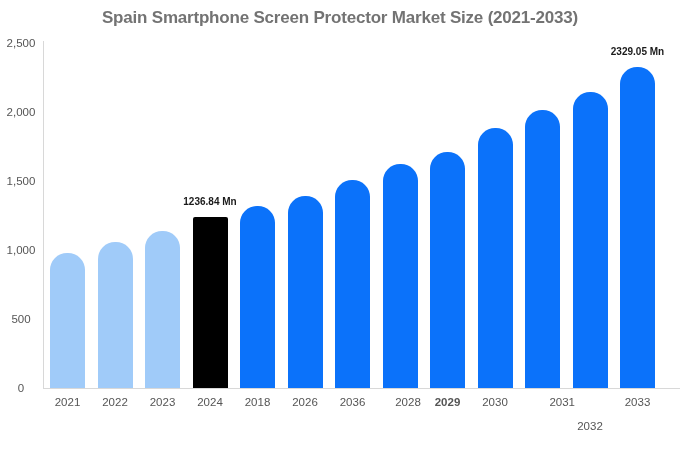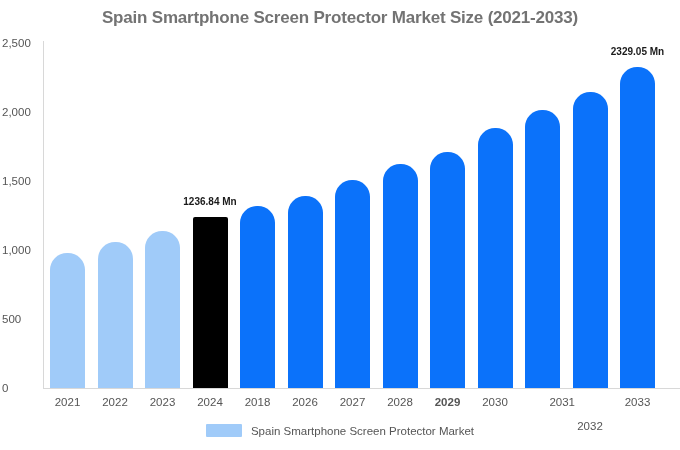--- a/index.html
+++ b/index.html
@@ -39,21 +39,21 @@
     left: 43px;
     top: 388px;
     width: 637px;
     height: 1px;
     background: #d8d8d8;
   }
   .y-tick-label {
     position: absolute;
     right: 0;
     width: 38px;
-    text-align: left;
+    text-align: center;
     font-size: 11.5px;
     color: #555555;
     transform: translateY(-50%);
   }
   #y-axis {
     position: absolute;
     left: 0;
     top: 0;
     width: 40px;
     height: 450px;
@@ -170,33 +170,29 @@
         <div class="bar" style="height: 278.07px; background: rgb(11, 114, 250);"></div>
       </div>
       <div class="bar-wrap" style="left: 572.5px;">
         <div class="bar" style="height: 296.01px; background: rgb(11, 114, 250);"></div>
       </div>
       <div class="bar-wrap" style="left: 620px;">
         <div class="bar" style="height: 321.409px; background: rgb(11, 114, 250);"></div>
       </div>
     </div>
 
-  <div id="legend">
-    <span id="legend-swatch" style="background: rgb(160, 203, 249);"></span>
-    <span id="legend-label">Spain Smartphone Screen Protector Market</span>
-  </div>
 
 <div class="x-tick-label" style="left: 43.5px;">2021</div>
     <div class="x-tick-label" style="left: 91px;">2022</div>
     <div class="x-tick-label" style="left: 138.5px;">2023</div>
     <div class="x-tick-label" style="left: 186px;">2024</div>
     <div class="value-label" style="top: 196.316px; left: 210px; transform: translateX(-50%);">1236.84 Mn</div>
     <div class="x-tick-label" style="left: 233.5px;">2018</div>
     <div class="x-tick-label" style="left: 281px;">2026</div>
-    <div class="x-tick-label" style="left: 328.5px;">2027</div>
-    <div class="x-tick-label" style="left: 376px;">2028</div>
+    <div class="x-tick-label" style="left: 328.5px;">2036</div>
+    <div class="x-tick-label" style="left: 384px;">2028</div>
     <div class="x-tick-label" style="left: 423.5px; font-weight: bold;">2029</div>
     <div class="x-tick-label" style="left: 471px;">2030</div>
     <div class="x-tick-label" style="left: 527px; text-align: right;">2031</div>
     <div class="x-tick-label" style="left: 566px; margin-top: 24px;">2032</div>
     <div class="x-tick-label" style="left: 613.5px;">2033</div>
     <div class="value-label" style="top: 45.5911px; left: 637.5px; transform: translateX(-50%);">2329.05 Mn</div>
   </div>
 
 </body></html>

